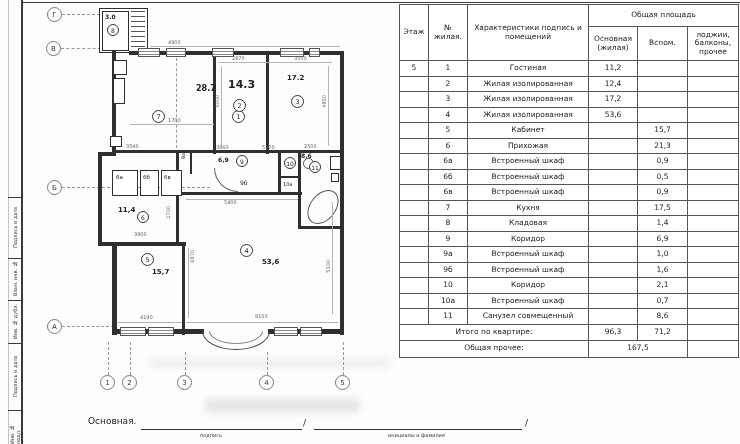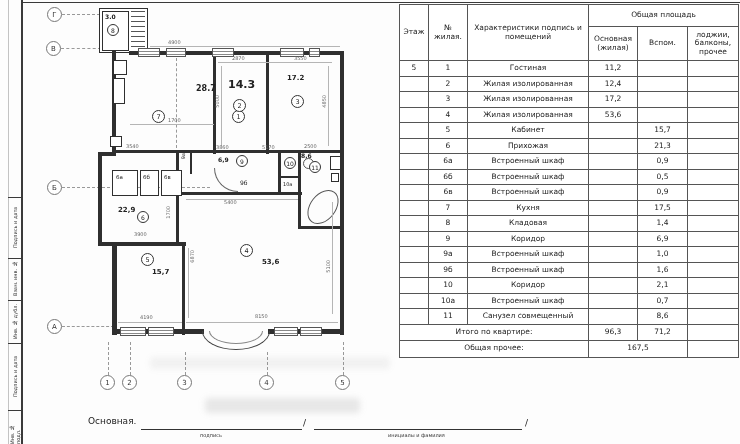--- a/index.html
+++ b/index.html
@@ -149,21 +149,21 @@
   <div class="circ" style="left:236px;top:155px;width:12px;height:12px;font-size:6px">9</div>
   <span class="planlbl" style="left:180px;top:153px;font-size:5px;writing-mode:vertical-rl;transform:rotate(180deg)">9а</span>
   <span class="planlbl" style="left:240px;top:179px;font-size:6px">9б</span>
   <div class="circ" style="left:284px;top:157px;width:12px;height:12px;font-size:6px">10</div>
   <span class="planlbl" style="left:283px;top:181px;font-size:5px">10а</span>
   <span class="area planlbl" style="left:301px;top:152px;font-size:6px">8,6</span>
   <div class="circ" style="left:309px;top:161px;width:12px;height:12px;font-size:6px">11</div>
   <span class="planlbl" style="left:116px;top:174px;font-size:5.5px">6а</span>
   <span class="planlbl" style="left:143px;top:174px;font-size:5.5px">6б</span>
   <span class="planlbl" style="left:164px;top:174px;font-size:5.5px">6в</span>
-  <span class="area planlbl" style="left:118px;top:206px;font-size:7px">22,9</span>
+  <span class="area planlbl" style="left:118px;top:206px;font-size:7px">11,4</span>
   <div class="circ" style="left:137px;top:211px;width:12px;height:12px;font-size:6px">6</div>
   <div class="circ" style="left:141px;top:253px;width:13px;height:13px;font-size:6.5px">5</div>
   <span class="area planlbl" style="left:152px;top:268px;font-size:7px">15,7</span>
   <div class="circ" style="left:240px;top:244px;width:13px;height:13px;font-size:6.5px">4</div>
   <span class="area planlbl" style="left:262px;top:258px;font-size:7px">53,6</span>
 
   <div class="dl" style="left:150px;top:46px;width:190px"></div>
   <div class="dl" style="left:218px;top:62px;width:114px"></div>
   <div class="dl" style="left:130px;top:124px;width:84px"></div>
   <div class="dl" style="left:186px;top:199px;width:112px"></div>

